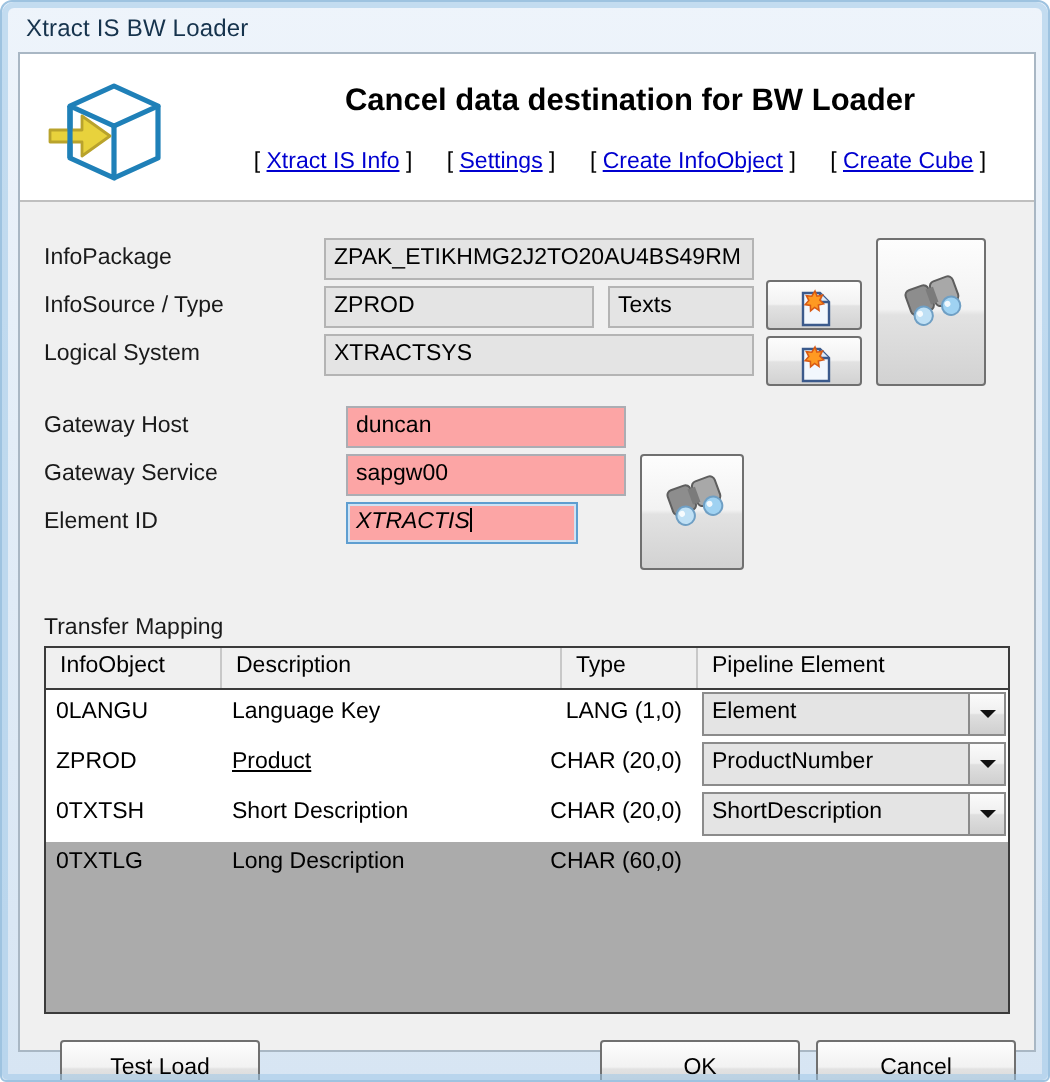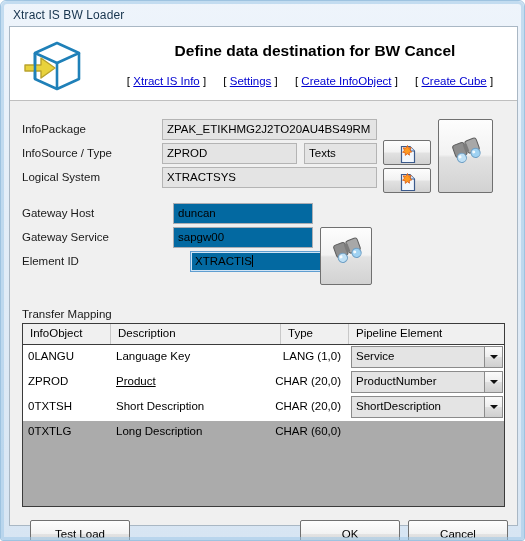--- a/index.html
+++ b/index.html
@@ -124,21 +124,21 @@
     color: #000;
     padding: 2px 0 0 4px;
     line-height: 15px;
     white-space: nowrap;
     overflow: hidden;
   }
   
   .edit-box {
     position: absolute;
     box-sizing: border-box;
-    background: #0369a1;
+    background: #fca5a5;
     border: 1px solid #abadb3;
     font-size: 11.5px;
     color: #000;
     padding: 2px 0 0 4px;
     line-height: 15px;
     white-space: nowrap;
     overflow: hidden;
   }
   .edit-box.focused {
     border: 1px solid #5f9ed0;
@@ -301,21 +301,21 @@
           <g>
             <polygon points="2,30 18,30 18,23 32,33 18,43 18,36 2,36" fill="#e8d23c" stroke="#b9a32c" stroke-width="1.4" stroke-linejoin="round"></polygon>
           </g>
 
           <g fill="none" stroke="#1f80b8" stroke-width="2.6" stroke-linejoin="round">
             <polyline points="12,18 12,44"></polyline>
           </g>
         </svg>
       </div>
 
-      <div id="header-title">Define data destination for BW Cancel</div>
+      <div id="header-title">Cancel data destination for BW Loader</div>
 
       <div id="header-links">
         <span class="lnkwrap"><span>[</span>&nbsp;<a>Xtract IS Info</a>&nbsp;<span>]</span></span>
         <span class="lnkwrap"><span>[</span>&nbsp;<a>Settings</a>&nbsp;<span>]</span></span>
         <span class="lnkwrap"><span>[</span>&nbsp;<a>Create InfoObject</a>&nbsp;<span>]</span></span>
         <span class="lnkwrap"><span>[</span>&nbsp;<a>Create Cube</a>&nbsp;<span>]</span></span>
       </div>
     </div>
 
     <div class="fld-label" style="left:12px; top:96px;">InfoPackage</div>
@@ -372,21 +372,21 @@
       </span>
     </div>
 
     <div class="fld-label" style="left:12px; top:180px;">Gateway Host</div>
     <div class="edit-box" style="left:163px; top:176px; width:140px; height:21px;">duncan</div>
 
     <div class="fld-label" style="left:12px; top:204px;">Gateway Service</div>
     <div class="edit-box" style="left:163px; top:200px; width:140px; height:21px;">sapgw00</div>
 
     <div class="fld-label" style="left:12px; top:228px;">Element ID</div>
-    <div class="edit-box focused" style="left:180px; top:224px; width:140px; height:21px;"><span>XTRACTIS</span><span class="caret"></span></div>
+    <div class="edit-box focused" style="left:163px; top:224px; width:116px; height:21px;font-style:italic;"><span>XTRACTIS</span><span class="caret"></span></div>
 
     <div class="btn" style="left:310px; top:200px; width:52px; height:58px;">
       <span>
         <svg width="52" height="58" viewBox="0 0 52 58">
           <g transform="translate(12,18) rotate(-20)">
             <rect x="0" y="0" width="12" height="13" rx="2.6" fill="#8d8d8d" stroke="#5e5e5e" stroke-width="1"></rect>
             <rect x="13" y="0" width="12" height="13" rx="2.6" fill="#a8a8a8" stroke="#5e5e5e" stroke-width="1"></rect>
             <rect x="10.5" y="2.5" width="4" height="8" fill="#7b7b7b"></rect>
             <circle cx="5.2" cy="14.5" r="4.6" fill="#bfe0f5" stroke="#6f9fc4" stroke-width="1"></circle>
             <circle cx="19.8" cy="14.5" r="4.6" fill="#9fd2f2" stroke="#6f9fc4" stroke-width="1"></circle>
@@ -408,21 +408,21 @@
         <div class="hcell" style="left:326px; width:155px; border-right:none;">Pipeline Element</div>
       </div>
 
       <div id="grid-body">
 
         <div class="grow" style="top:0px;">
           <div class="cell" style="left:0px;  width:88px;">0LANGU</div>
           <div class="cell" style="left:88px; width:170px;">Language Key</div>
           <div class="cell c-type" style="left:248px; width:78px;">LANG (1,0)</div>
           <div class="cmb" style="left:328px; width:152px;">
-            <span class="cmb-txt">Service</span>
+            <span class="cmb-txt">Element</span>
             <span class="cmb-btn">
                 <span class="arrow-dn"></span>
               </span>
           </div>
         </div>
 
         <div class="grow" style="top:25px;">
           <div class="cell" style="left:0px;  width:88px;">ZPROD</div>
           <div class="cell" style="left:88px; width:170px;text-decoration:underline;">Product</div>
           <div class="cell c-type" style="left:248px; width:78px;">CHAR (20,0)</div>

